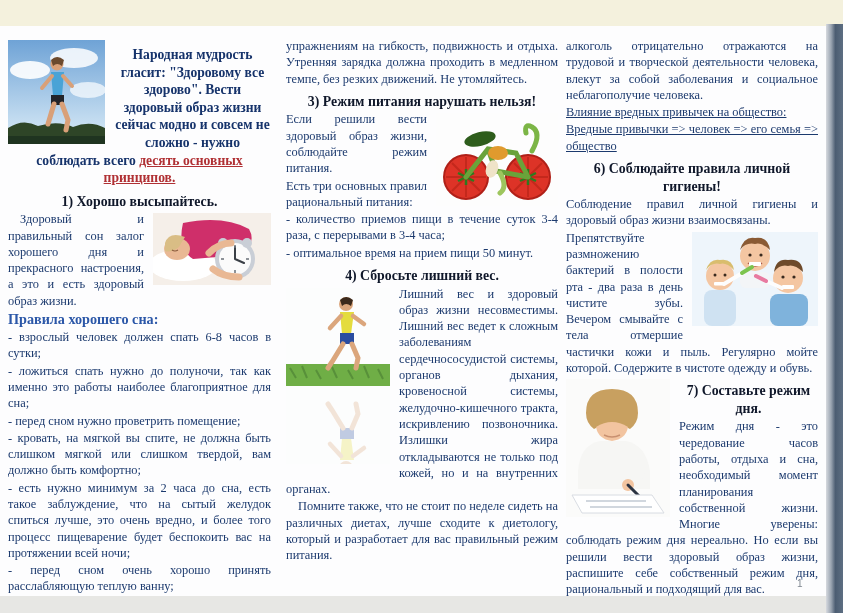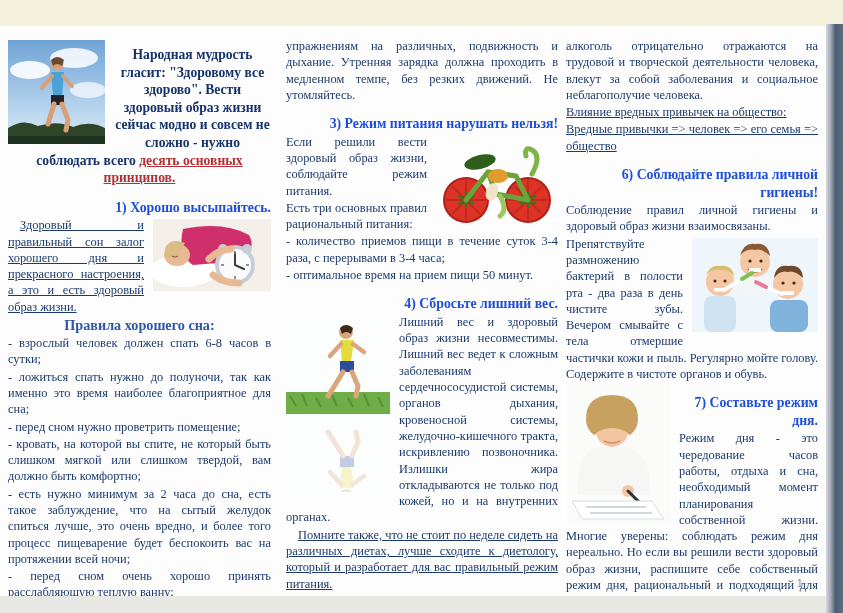--- a/index.html
+++ b/index.html
@@ -13,24 +13,24 @@
   .edge-right{position:absolute;top:24px;right:0;width:17px;bottom:0;
     background:linear-gradient(90deg,#d7dadf 0%,#9aa4b1 30%,#4c5d72 55%,#5d6e82 100%);}
   .sheet{position:absolute;top:26px;left:0;right:17px;bottom:17px;background:#fdfdfe;overflow:hidden;}
 
   .col{position:absolute;top:12px;color:#1c3a6e;}
   #col1{left:8px;width:263px;}
   #col2{left:286px;width:272px;}
   #col3{left:566px;width:252px;}
 
   p{margin:0 0 1px 0;font-size:12.4px;line-height:16.3px;text-align:justify;}
-  .ind{text-indent:12px;text-decoration:underline;}
+  .ind{text-indent:12px;}
   .ul{text-decoration:underline;}
-  .rh{color:#1d4ed8;font-weight:bold;font-size:13.8px;line-height:17.5px;margin:12px 0 1px 0;text-align:right;}
-  .bh{color:#2b57a8;font-weight:bold;font-size:14.2px;line-height:18px;margin:1px 0;text-align:center;}
+  .rh{color:#0f172a;font-weight:bold;font-size:13.8px;line-height:17.5px;margin:6px 0 1px 0;text-align:center;}
+  .bh{color:#2b57a8;font-weight:bold;font-size:14.2px;line-height:18px;margin:1px 0;text-align:left;}
 
   .intro{overflow:hidden;margin-bottom:2px;}
   .intro-title{font-weight:bold;font-size:13.6px;line-height:17.6px;text-align:center;color:#16336b;padding-top:8px;}
   .intro-title .udl{color:#b03034;text-decoration:underline;font-weight:bold;}
 
   .ph{border:0;display:block;}
   .imL{float:left;margin:2px 9px 2px 0;}
   .imR{float:right;margin:2px 0 3px 9px;}
   .page-number{position:absolute;left:797px;top:552px;color:#7e8690;font-size:10px;
     font-family:"Liberation Sans",sans-serif;}
@@ -89,31 +89,31 @@
         <circle cx="70" cy="30" r="5" fill="#c9ced6"></circle>
           <circle cx="94" cy="30" r="5" fill="#c9ced6"></circle>
         <path d="M82 46 L82 34 M82 46 L91 50" stroke="#3a3f46" stroke-width="2" stroke-linecap="round"></path>
         <path d="M82 32 v3 M82 57 v3 M68 46 h3 M93 46 h3" stroke="#6a7078" stroke-width="1.5"></path>
         <path d="M56 40 Q 66 30 78 30 M60 56 Q 70 64 86 64" stroke="#e9b894" stroke-width="7" fill="none" stroke-linecap="round"></path>
       </svg>
     </div>
     <p class="ind">Здоровый и правильный сон залог хорошего дня и прекрасного настроения, а это и есть здоровый образ жизни.</p>
     <div class="bh">Правила хорошего сна:</div>
     <p>- взрослый человек должен спать 6-8 часов в сутки;</p>
-    <p>- ложиться спать нужно до полуночи, так как именно это время наиболее благоприятное для сна;</p>
+    <p>- ложиться спать нужно до полуночи, так как именно это работы наиболее благоприятное для сна;</p>
     <p>- перед сном нужно проветрить помещение;</p>
-    <p>- кровать, на которой вы спите, не который быть слишком мягкой или слишком твердой, вам должно быть комфортно;</p>
+    <p>- кровать, на мягкой вы спите, не должна быть слишком мягкой или слишком твердой, вам должно быть комфортно;</p>
     <p>- есть нужно минимум за 2 часа до сна, есть такое заблуждение, что на сытый желудок спиться лучше, это очень вредно, и более того процесс пищеварение будет беспокоить вас на протяжении всей ночи;</p>
     <p>- перед сном очень хорошо принять расслабляющую теплую ванну;</p>
     <p>- во избежание неприятных снов не смотрите фильмы ужасов и трагедии, не читайте перед сном детективы;</p>
 
   </div>
 
   <div class="col" id="col2">
-    <p>упражнениям на различных, подвижность и дыхание. Утренняя зарядка должна проходить в медленном темпе, без резких движений. Не утомляйтесь.</p>
+    <p>упражнениям на гибкость, подвижность и отдыха. Утренняя зарядка должна проходить в медленном темпе, без резких движений. Не утомляйтесь.</p>
     <div class="rh">3) Режим питания нарушать нельзя!</div>
 
     <div class="imR">
       <svg class="ph" width="122" height="93" viewBox="0 0 122 93">
         <rect width="122" height="93" fill="#fdfdfd"></rect>
         <circle cx="30" cy="64" r="22" fill="#dd3327"></circle>
         <circle cx="30" cy="64" r="22" fill="none" stroke="#b02018" stroke-width="2"></circle>
         <path d="M30 44 L30 84 M10 64 L50 64 M16 50 L44 78 M44 50 L16 78" stroke="#c4281c" stroke-width="2"></path>
         <path d="M22 60 L38 68 M22 68 L38 60 M30 56 L30 72" stroke="#2e7a1e" stroke-width="2.5"></path>
         <circle cx="92" cy="64" r="22" fill="#dd3327"></circle>
@@ -189,21 +189,21 @@
         <circle cx="96" cy="46" r="15" fill="#f4c6a2"></circle>
         <path d="M82 40 Q 84 26 96 28 Q 110 26 111 40 Q 102 32 96 34 Q 88 32 82 40 Z" fill="#6e4a2a"></path>
         <circle cx="91" cy="45" r="1.6" fill="#3a2a1e"></circle>
           <circle cx="102" cy="45" r="1.6" fill="#3a2a1e"></circle>
         <rect x="90" y="53" width="12" height="4" rx="1" fill="#ffffff"></rect>
         <path d="M90 56 L72 48" stroke="#fdfdfd" stroke-width="4" stroke-linecap="round"></path>
         <path d="M74 49 L64 44" stroke="#e87aa0" stroke-width="4" stroke-linecap="round"></path>
         <rect x="78" y="62" width="38" height="32" rx="8" fill="#7fb3dc"></rect>
       </svg>
     </div>
-    <p>Препятствуйте размножению бактерий в полости рта - два раза в день чистите зубы. Вечером смывайте с тела отмершие частички кожи и пыль. Регулярно мойте голову. Содержите в чистоте органов и обувь.</p>
+    <p>Препятствуйте размножению бактерий в полости рта - два раза в день чистите зубы. Вечером смывайте с тела отмершие частички кожи и пыль. Регулярно мойте которой. Содержите в чистоте одежду и обувь.</p>
 
     <div class="imL">
       <svg class="ph" width="104" height="138" viewBox="0 0 104 138">
         <rect width="104" height="138" fill="#fbfbfa"></rect>
         <path d="M20 34 Q 20 10 46 10 Q 72 10 72 34 Q 72 44 64 50 Q 46 40 28 50 Q 20 44 20 34 Z" fill="#c8a060"></path>
         <path d="M30 48 Q 46 38 62 48 Q 60 60 46 62 Q 32 60 30 48 Z" fill="#f2c4a0"></path>
         <path d="M38 56 Q 46 60 54 56" stroke="#c89070" stroke-width="1.4" fill="none"></path>
         <path d="M12 92 Q 14 66 34 62 L 60 62 Q 80 66 84 92 L 84 110 L 12 110 Z" fill="#f6f6f4"></path>
         <path d="M60 70 Q 76 78 72 96 L 62 104" stroke="#f6f6f4" stroke-width="12" fill="none" stroke-linecap="round"></path>
         <circle cx="62" cy="106" r="6" fill="#f2c4a0"></circle>

